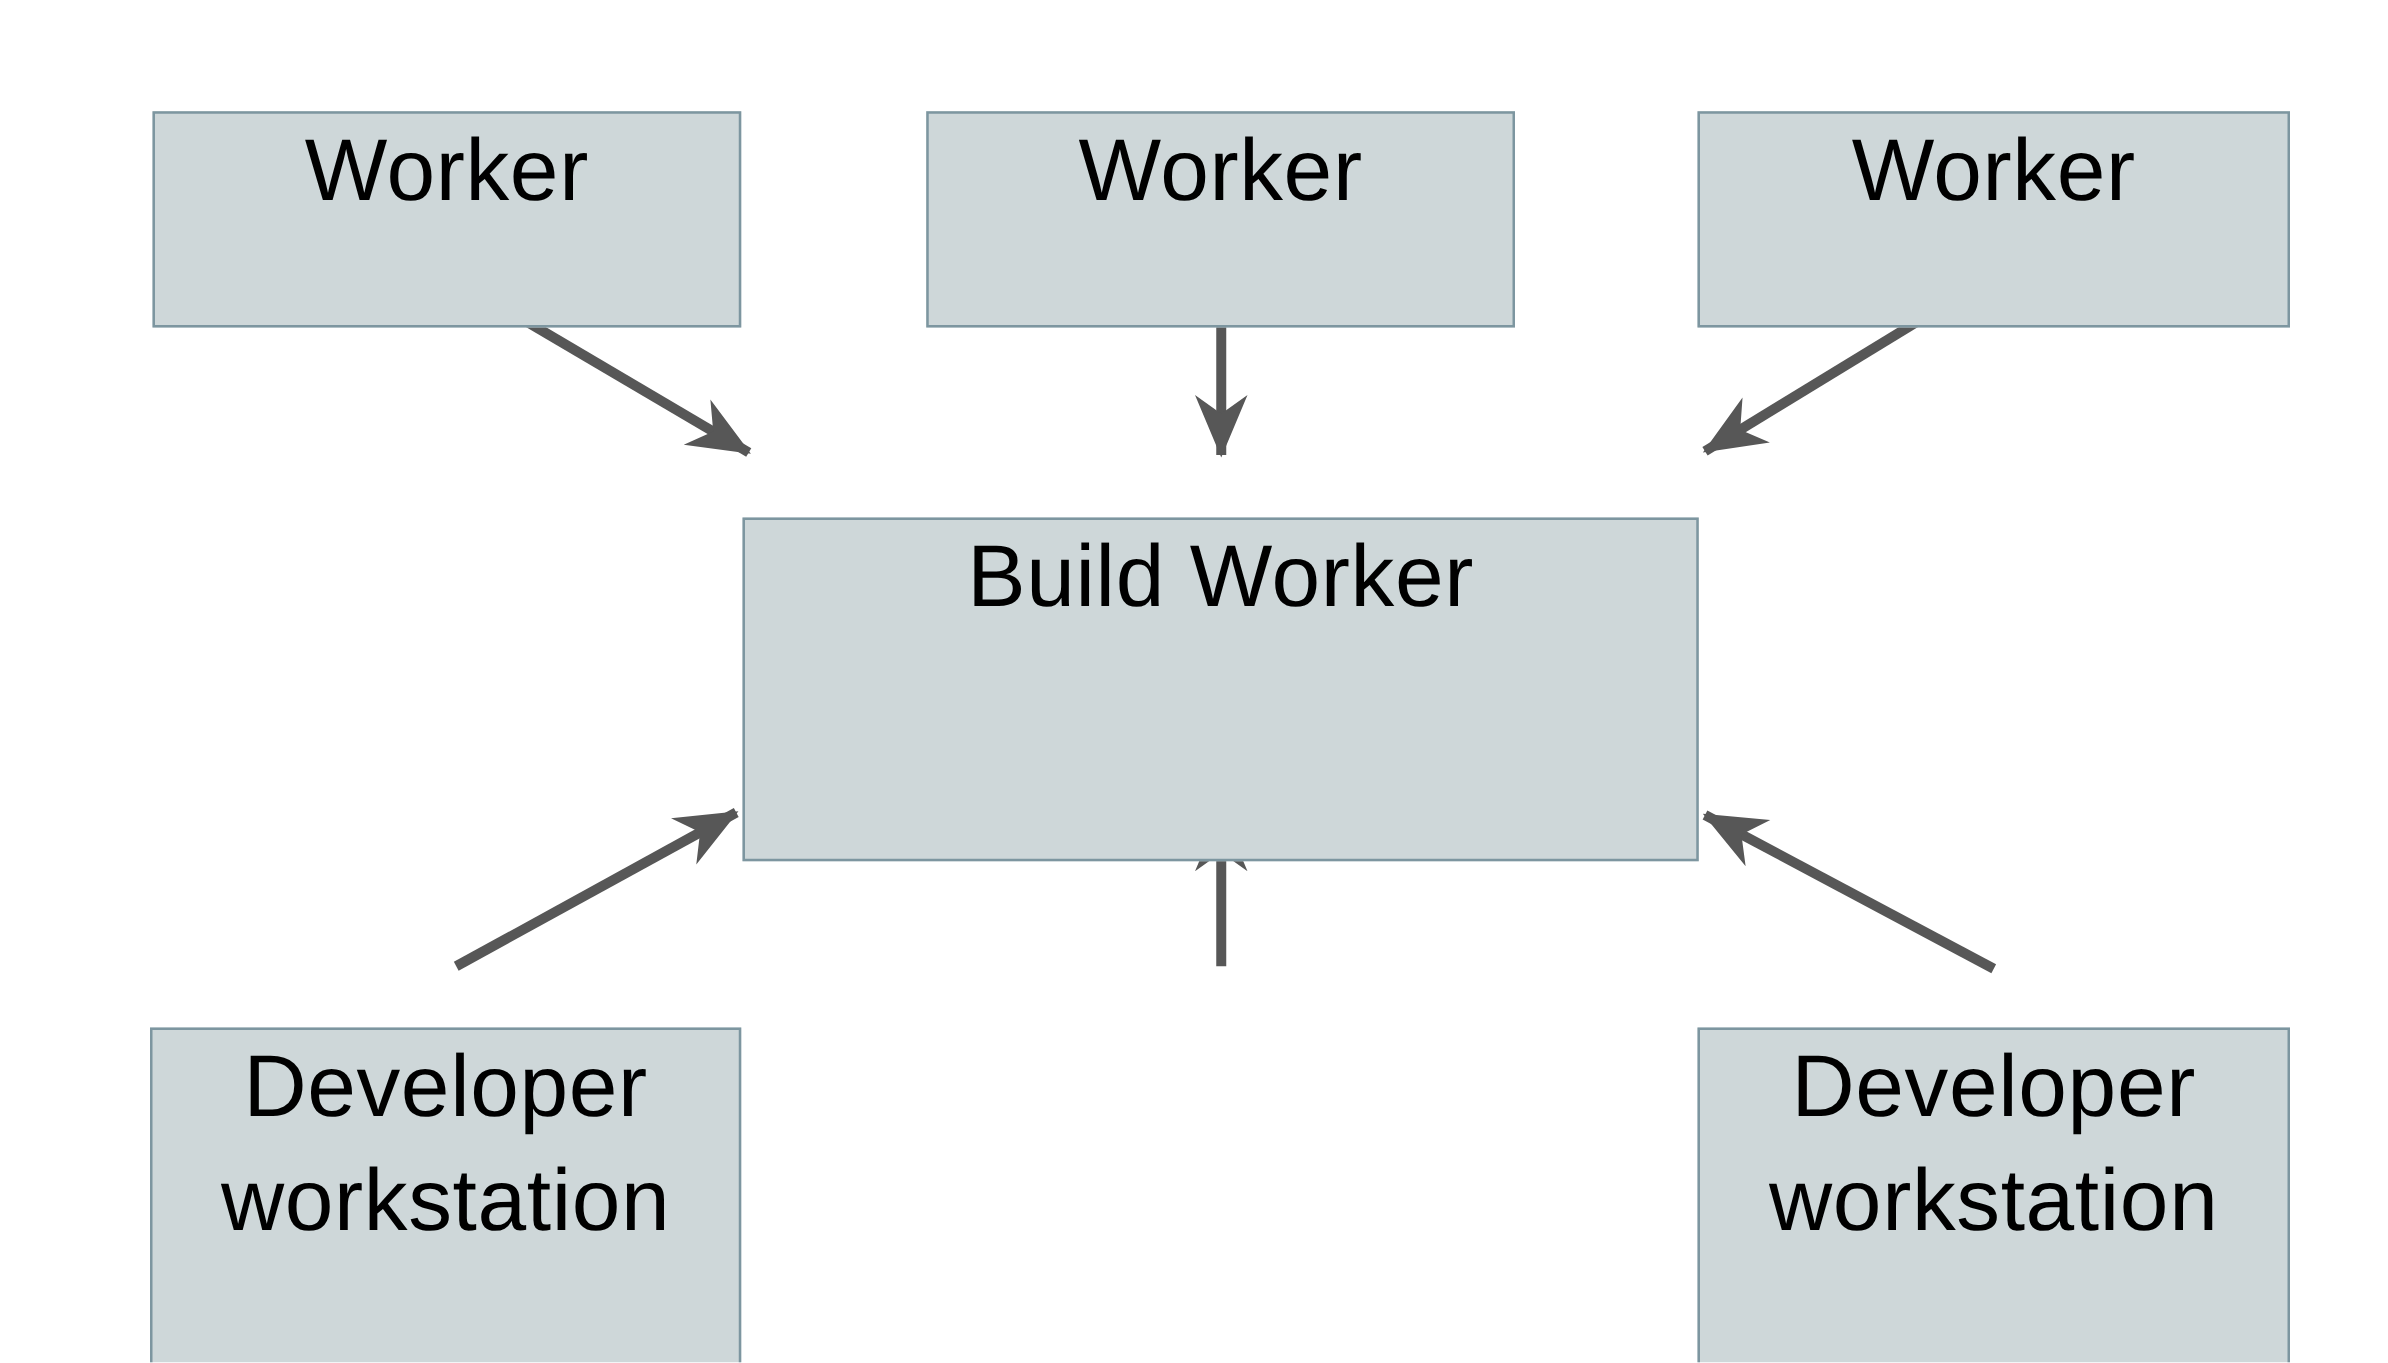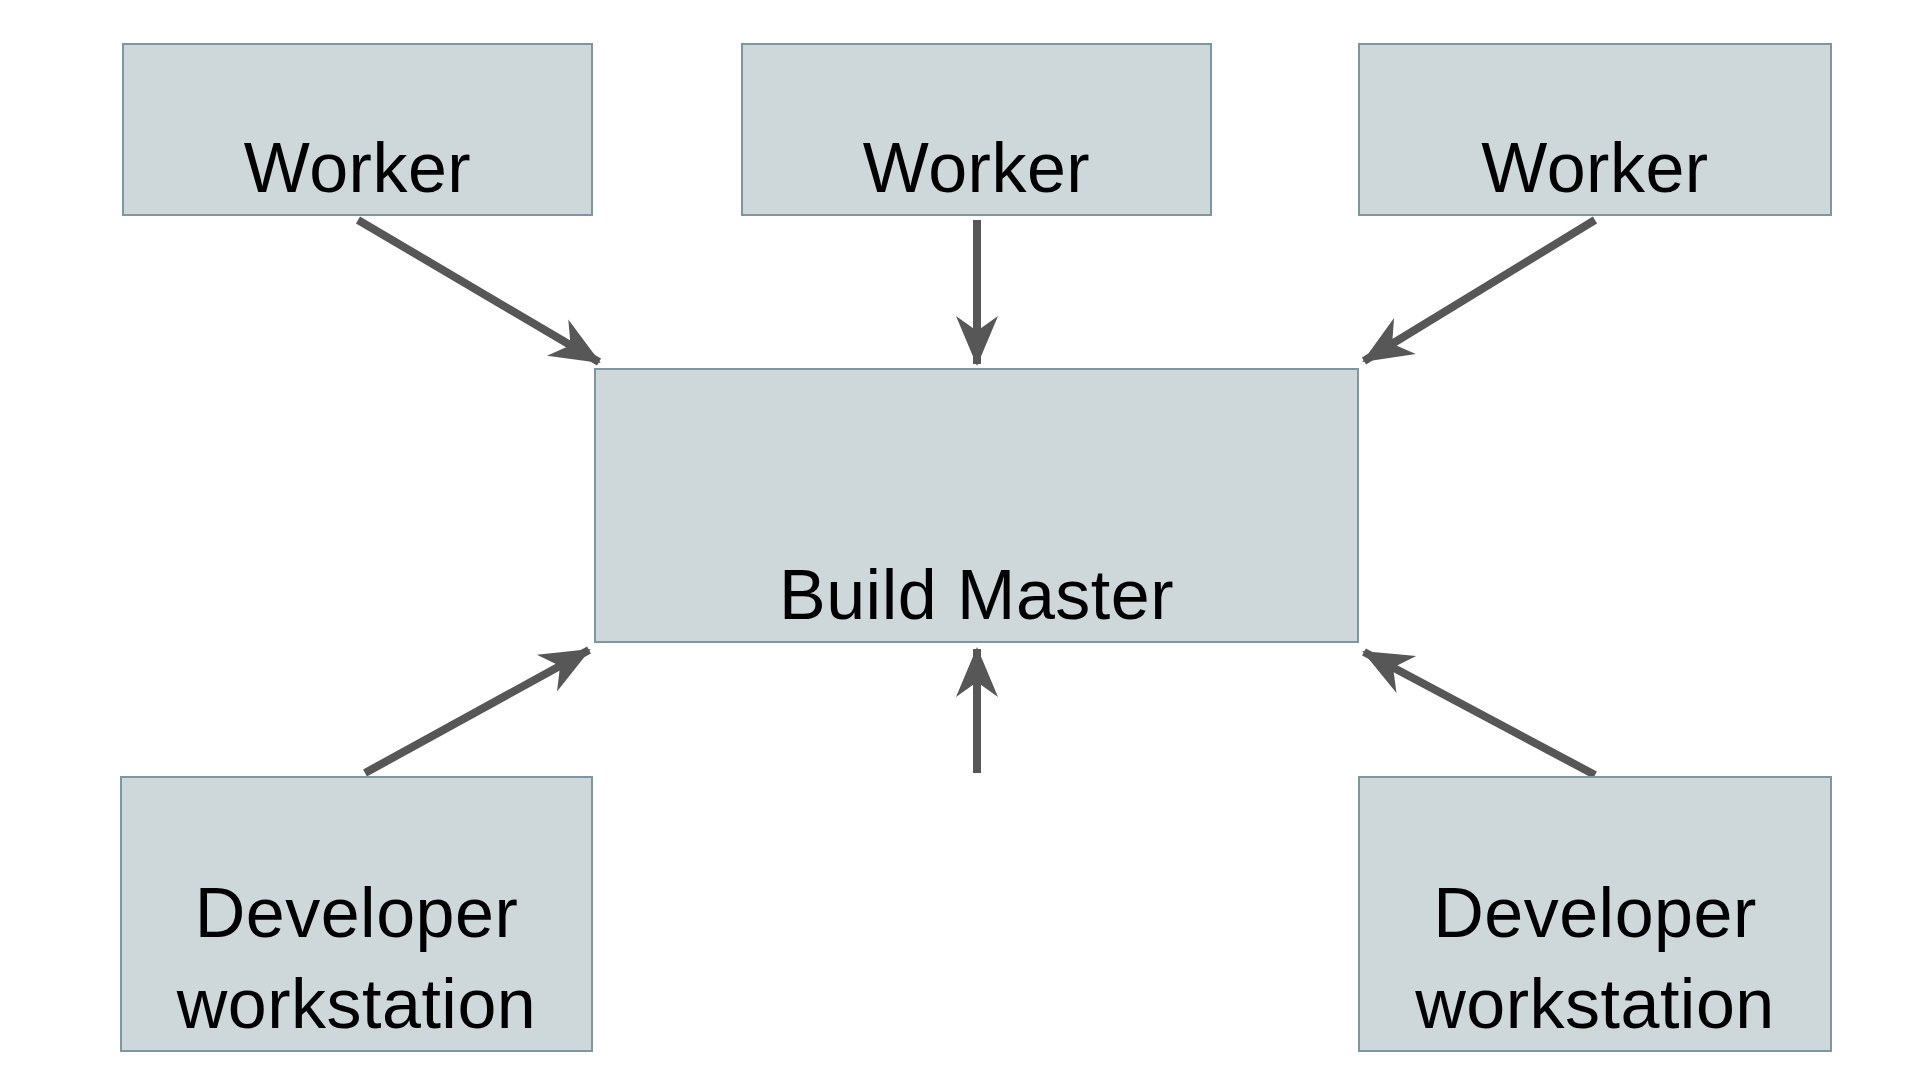--- a/index.html
+++ b/index.html
@@ -27,26 +27,27 @@
   }
   .arrows line { stroke: var(--arrow); stroke-width: 8; }
   .arrows marker path { fill: var(--arrow); }
   .node {
     position: absolute;
     background: var(--node-fill);
     border: 2px solid var(--node-border);
     display: flex;
     flex-direction: column;
     align-items: center;
-    justify-content: flex-end;
+    justify-content: flex-start;
     text-align: center;
     color: var(--text);
     font-size: 70px;
     line-height: 1.3;
     letter-spacing: 0.5px;
+    margin-top: 46px;
   }
   .node span { display: block; white-space: nowrap; }
 </style>
 </head>
 <body>
 
 <div class="stage">
 
   <svg class="arrows" viewBox="0 0 1910 1090" aria-hidden="true">
     <defs>
@@ -68,21 +69,21 @@
 
   <div class="node" style="left:741px; top:43px; width:471px; height:173px;">
     <span>Worker</span>
   </div>
 
   <div class="node" style="left:1358px; top:43px; width:474px; height:173px;">
     <span>Worker</span>
   </div>
 
   <div class="node" style="left:594px; top:368px; width:765px; height:275px;">
-    <span>Build Master</span>
+    <span>Build Worker</span>
   </div>
 
   <div class="node" style="left:120px; top:776px; width:473px; height:276px;">
     <span>Developer</span>
     <span>workstation</span>
   </div>
 
 
   <div class="node" style="left:1358px; top:776px; width:474px; height:276px;">
     <span>Developer</span>

